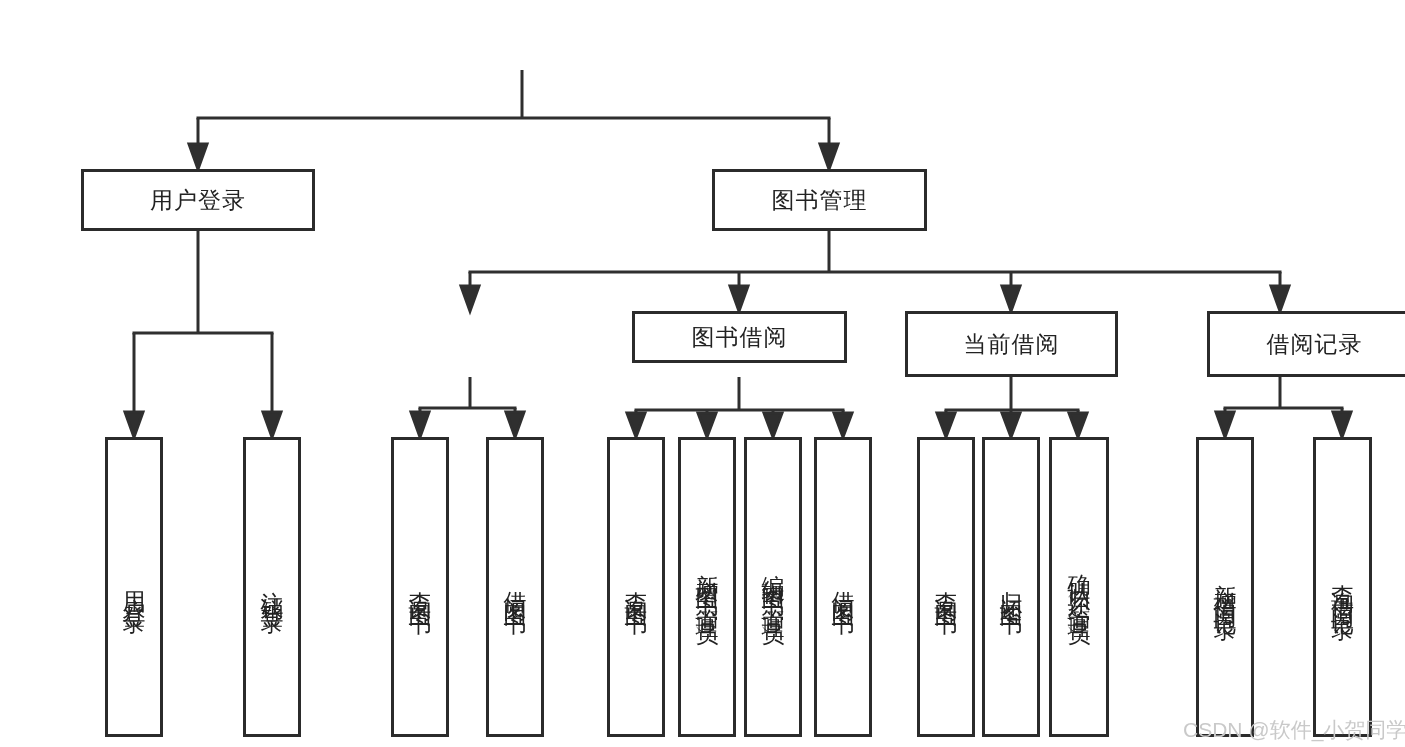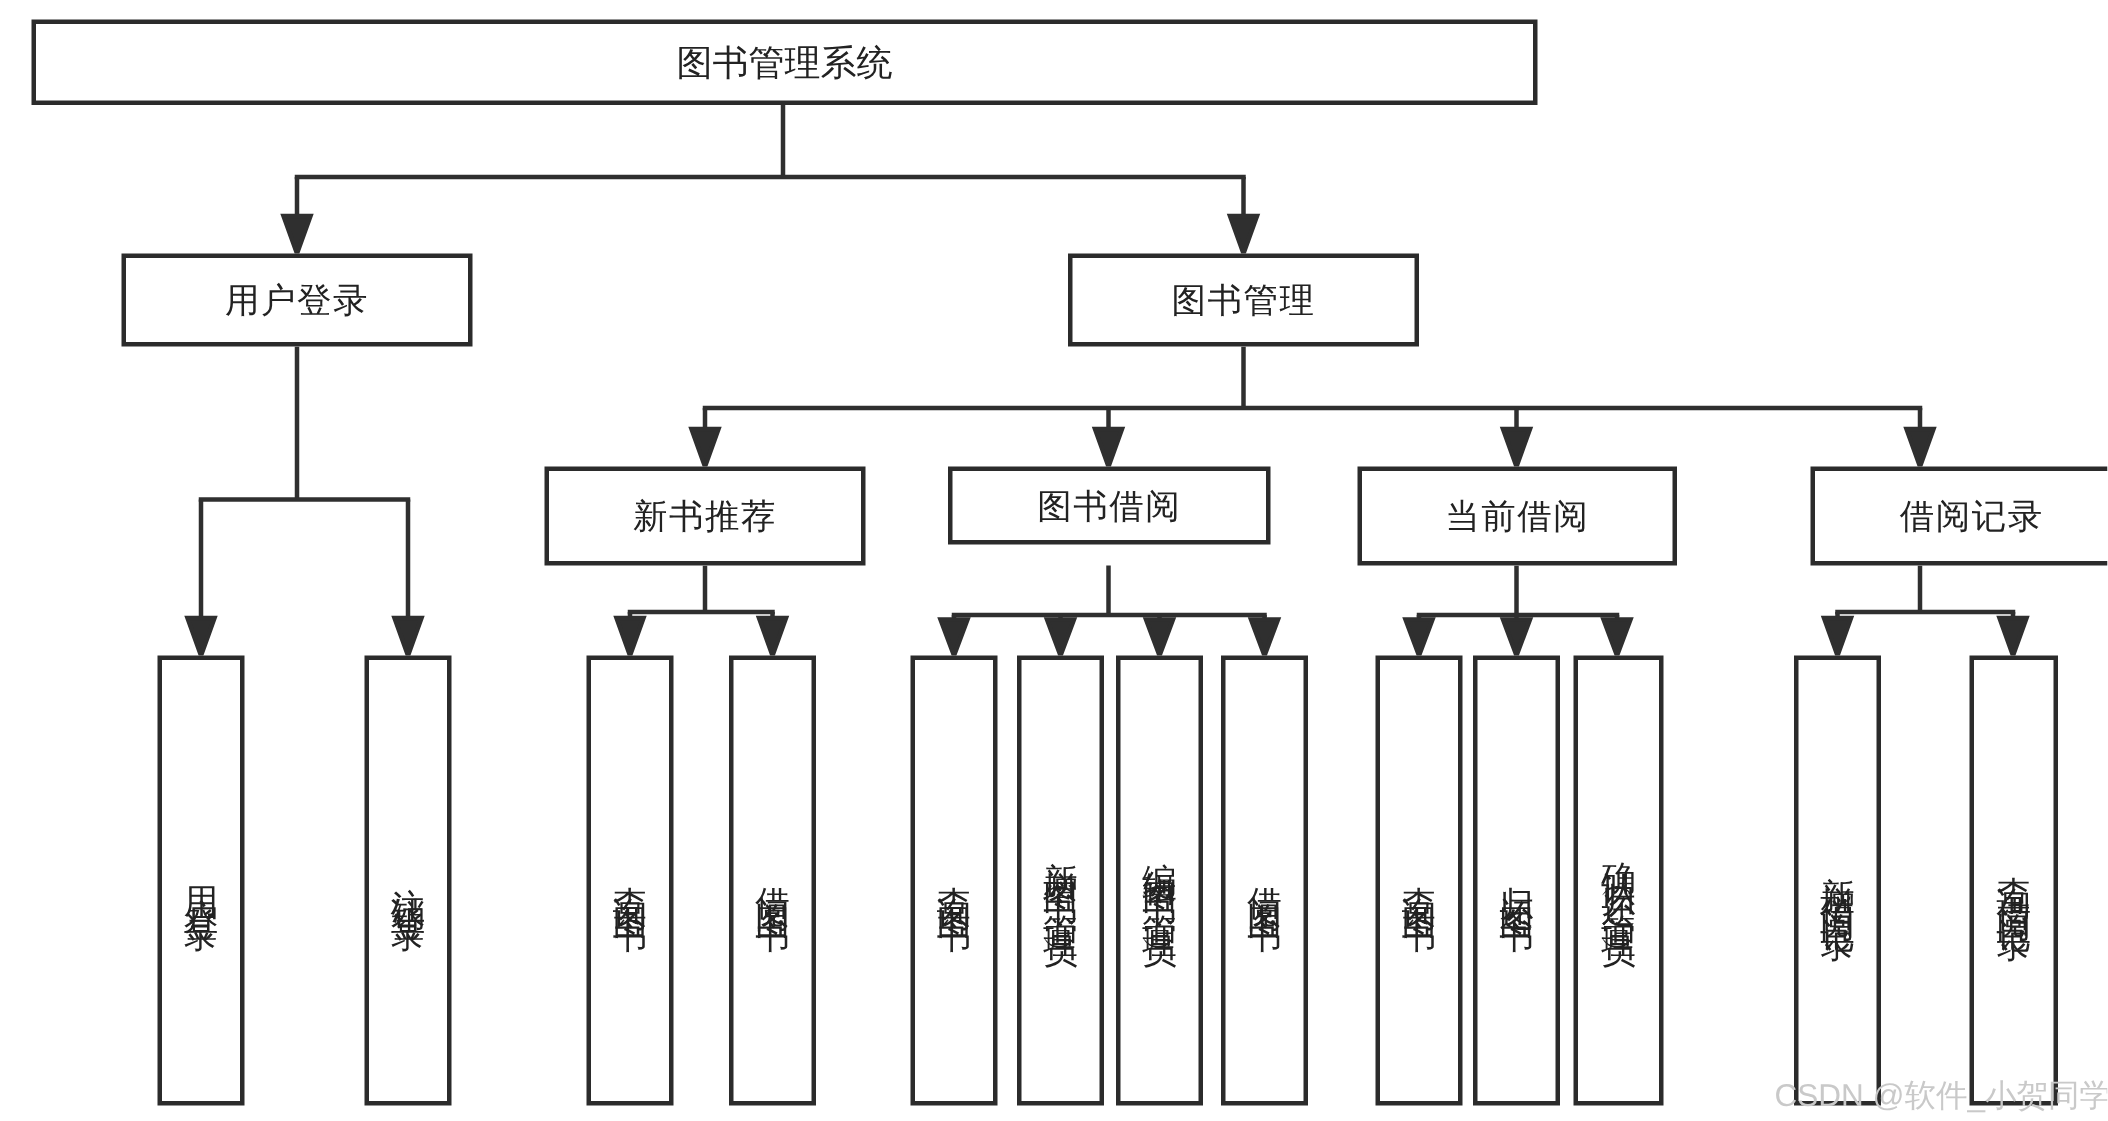--- a/index.html
+++ b/index.html
@@ -122,34 +122,28 @@
 
       <line x1="1280" y1="377" x2="1280" y2="408"></line>
       <line x1="1223.5" y1="408" x2="1343.5" y2="408"></line>
       <line x1="1225" y1="408" x2="1225" y2="419"></line>
       <polygon points="1216,412 1234,412 1225,437"></polygon>
       <line x1="1342" y1="408" x2="1342" y2="419"></line>
       <polygon points="1333,412 1351,412 1342,437"></polygon>
     </g>
   </svg>
 
-  <div class="node node-root" style="left:21px; top:13px; width:1004px; height:57px;">
-    <span>图书管理系统</span>
-  </div>
 
   <div class="node node-h" style="left:81px; top:169px; width:234px; height:62px;">
     <span>用户登录</span>
   </div>
-  <div class="node node-h" style="left:712px; top:169px; width:234px; height:62px;">
+  <div class="node node-h" style="left:712px; top:169px; width:215px; height:62px;">
     <span>图书管理</span>
   </div>
 
-  <div class="node node-h" style="left:363px; top:311px; width:214px; height:66px;">
-    <span>新书推荐</span>
-  </div>
   <div class="node node-h" style="left:632px; top:311px; width:215px; height:52px;">
     <span>图书借阅</span>
   </div>
   <div class="node node-h" style="left:905px; top:311px; width:213px; height:66px;align-items:center;">
     <span>当前借阅</span>
   </div>
   <div class="node node-h" style="left:1172px; top:311px; width:215px; height:66px;margin-left:35px;">
     <span>借阅记录</span>
   </div>
 

